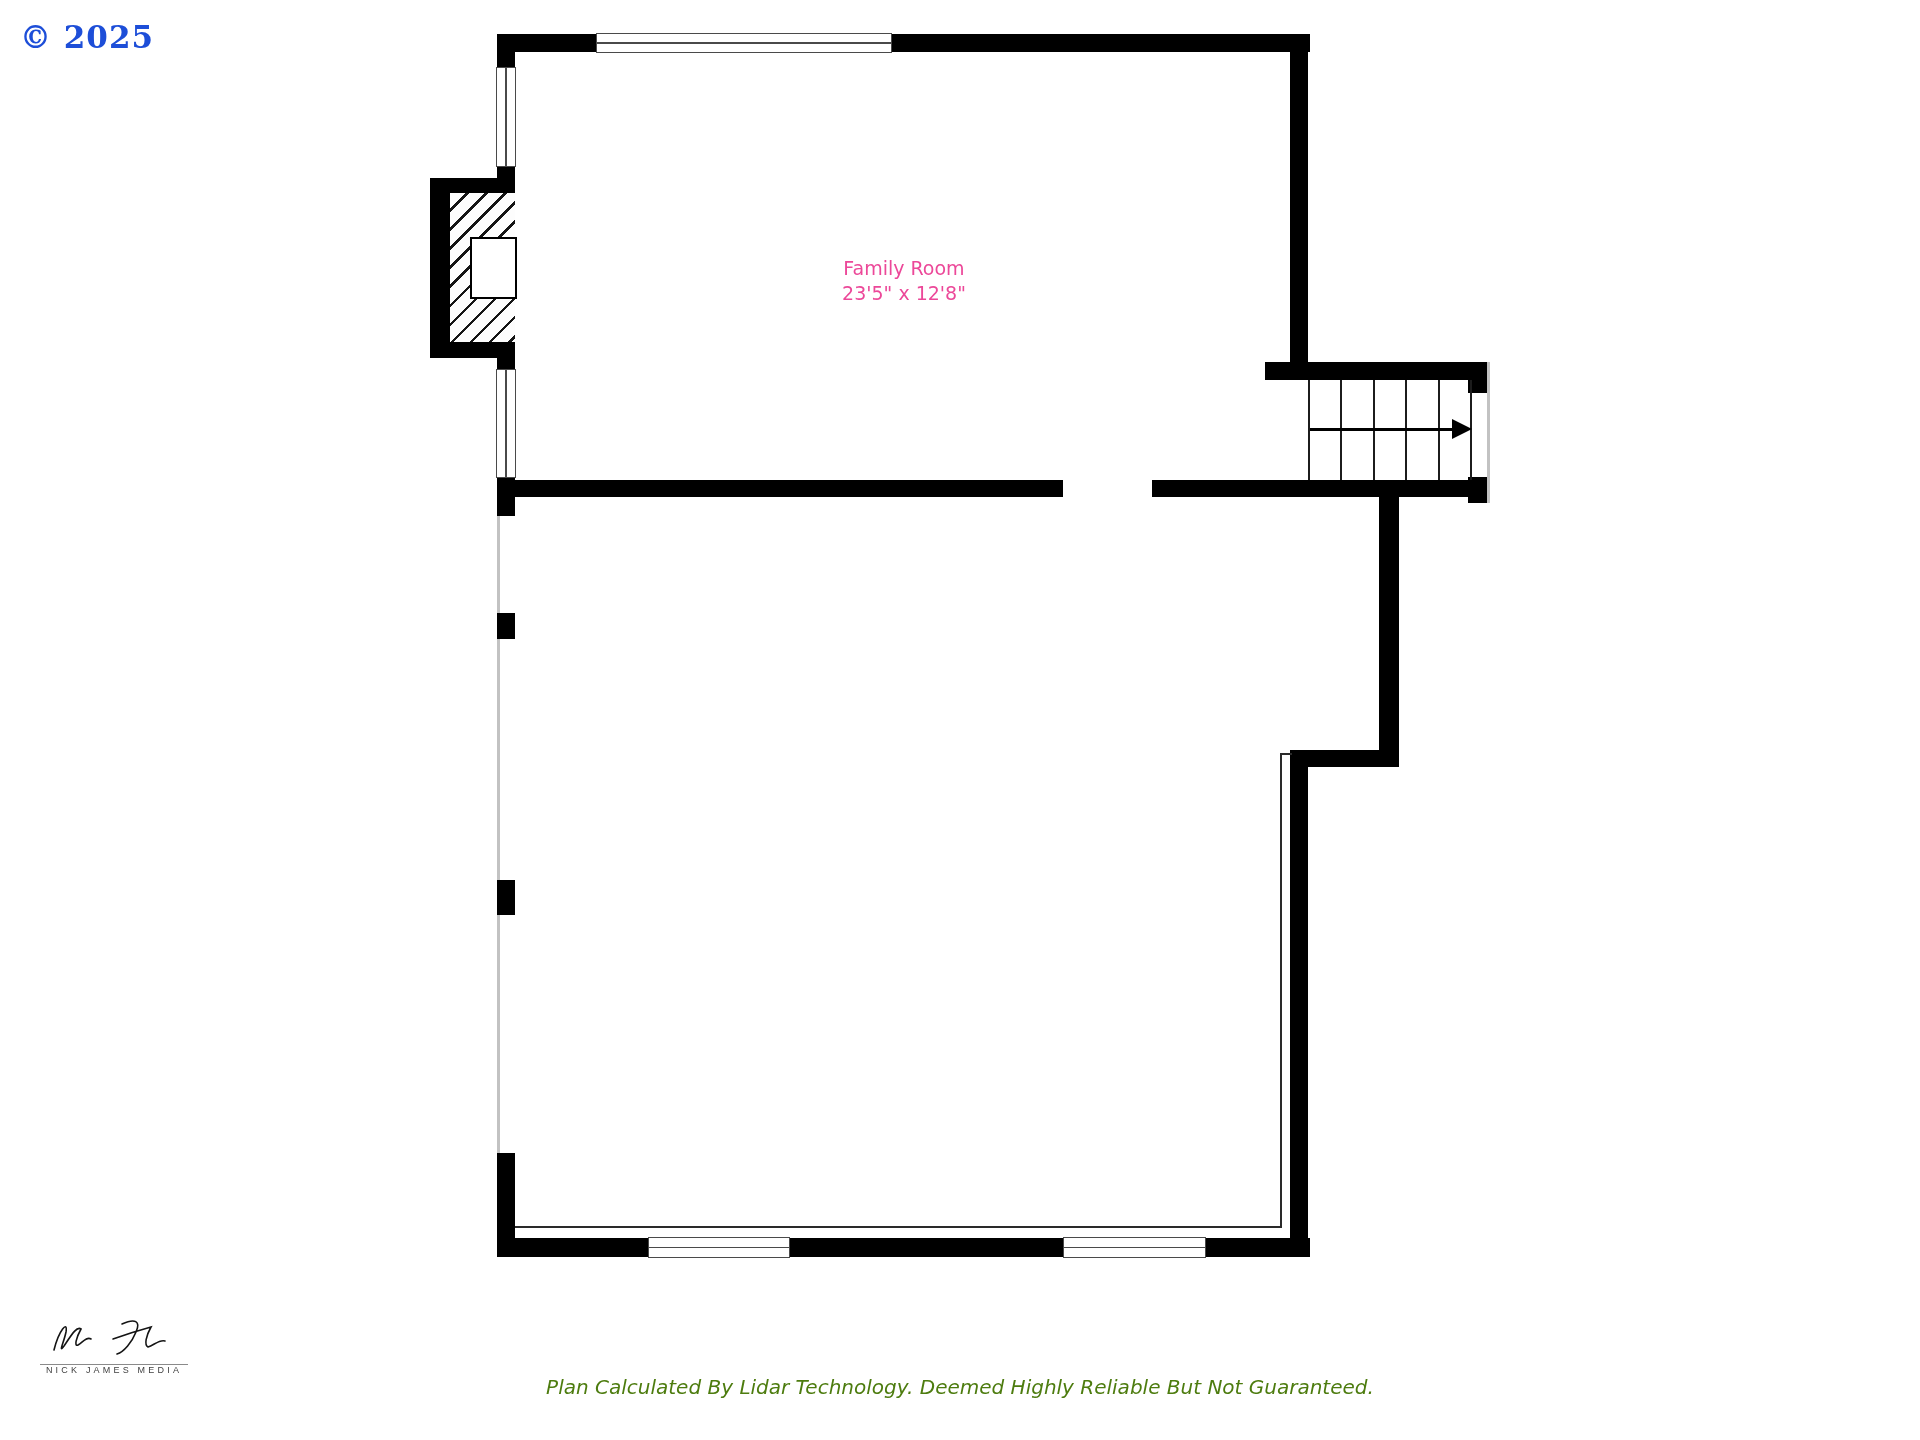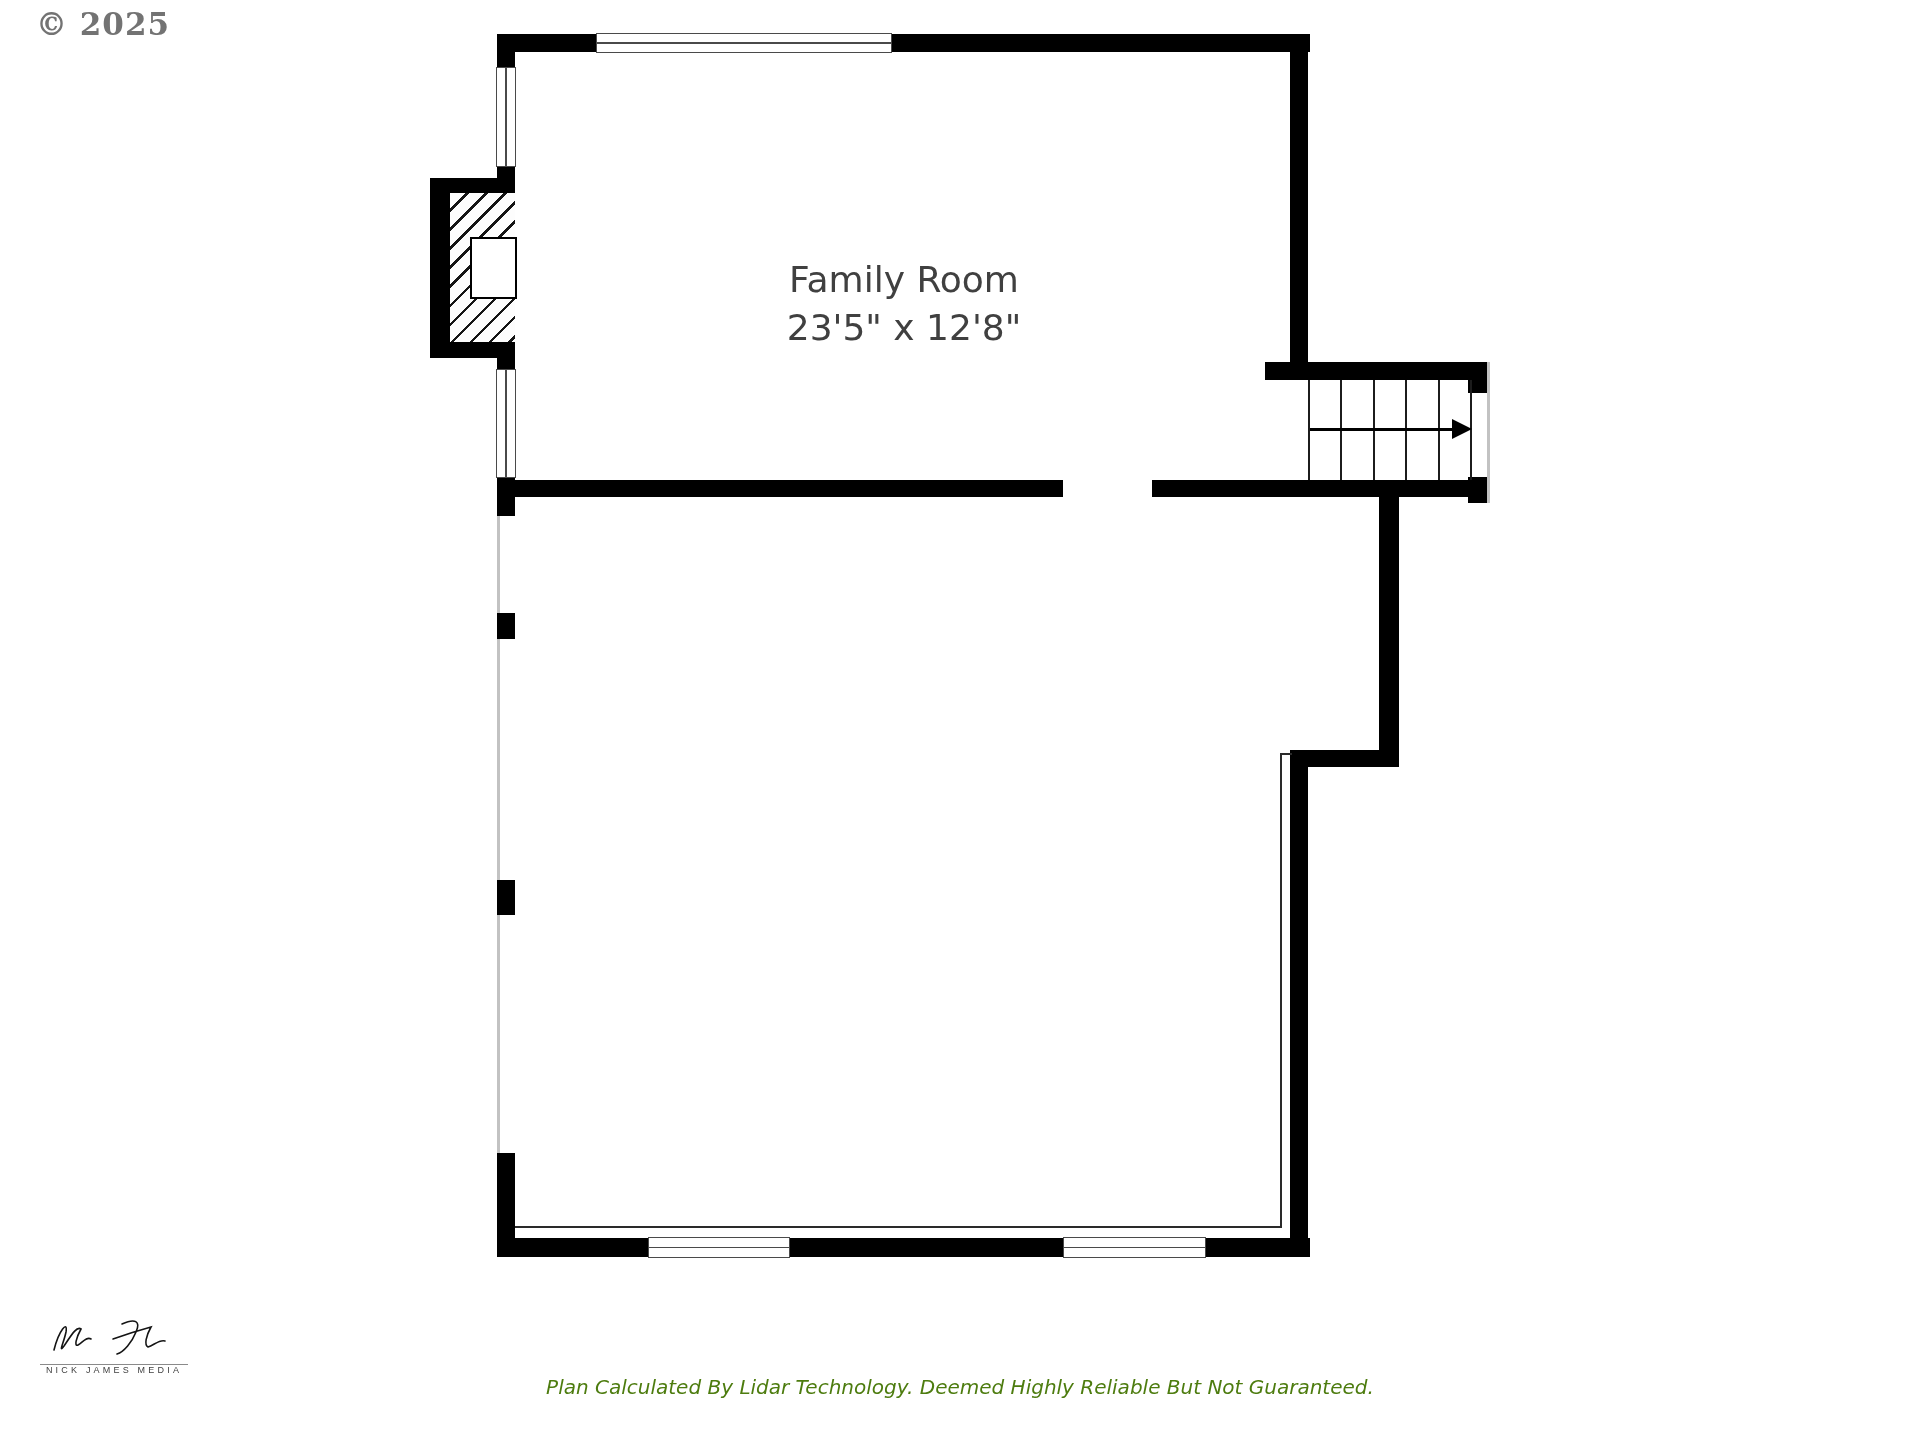--- a/index.html
+++ b/index.html
@@ -21,25 +21,25 @@
   .fp-hatch{position:absolute;left:20px;top:15px;width:65px;height:149px;background:
     repeating-linear-gradient(135deg,#fdfdfd 0 11px,#161616 11px 13.5px);}
   .fp-box{position:absolute;left:40px;top:59px;width:47px;height:62px;background:#fff;border:2.5px solid #000;box-sizing:border-box;}
   
   .treads{position:absolute;left:1308px;top:380px;width:164px;height:100px;
     background:repeating-linear-gradient(to right,#1c1c1c 0 2px,transparent 2px 32.4px);}
   .stair-arrow{position:absolute;left:1310px;top:428px;width:146px;height:2.5px;background:#000;}
   .stair-arrow-head{position:absolute;left:1452px;top:419px;width:0;height:0;
     border-top:10px solid transparent;border-bottom:10px solid transparent;border-left:20px solid #000;}
   
-  .room-label{position:absolute;width:300px;text-align:center;color:#404040;font-size:36px;line-height:1.32;}
+  .room-label{position:absolute;width:300px;text-align:center;color:#ec4899;font-size:19px;line-height:1.32;}
   .level-title{position:absolute;left:1562px;top:538px;font-family:"Liberation Sans",sans-serif;
     font-weight:bold;font-size:45px;color:#0d0d0d;letter-spacing:0.5px;}
-  .watermark{position:absolute;left:20px;top:6px;font-family:"DejaVu Serif",serif;font-weight:bold;
-    font-size:31px;color:#737373;letter-spacing:1px;margin-left:16px;}
+  .watermark{position:absolute;left:20px;top:19px;font-family:"DejaVu Serif",serif;font-weight:bold;
+    font-size:31px;color:#1d4ed8;letter-spacing:1px;}
   .disclaimer{position:absolute;left:0;top:1375px;width:1920px;text-align:center;
     font-style:italic;font-size:20px;color:#4d7c0f;}
   .signature{position:absolute;left:40px;top:1312px;width:155px;}
   .sig-line{border-top:1.2px solid #8a8a8a;margin-top:2px;width:148px;}
   .brand{width:148px;text-align:center;font-size:9px;letter-spacing:3.2px;color:#3f3f3f;
     font-family:"Liberation Sans",sans-serif;}
 </style>
 </head>
 <body>
 

